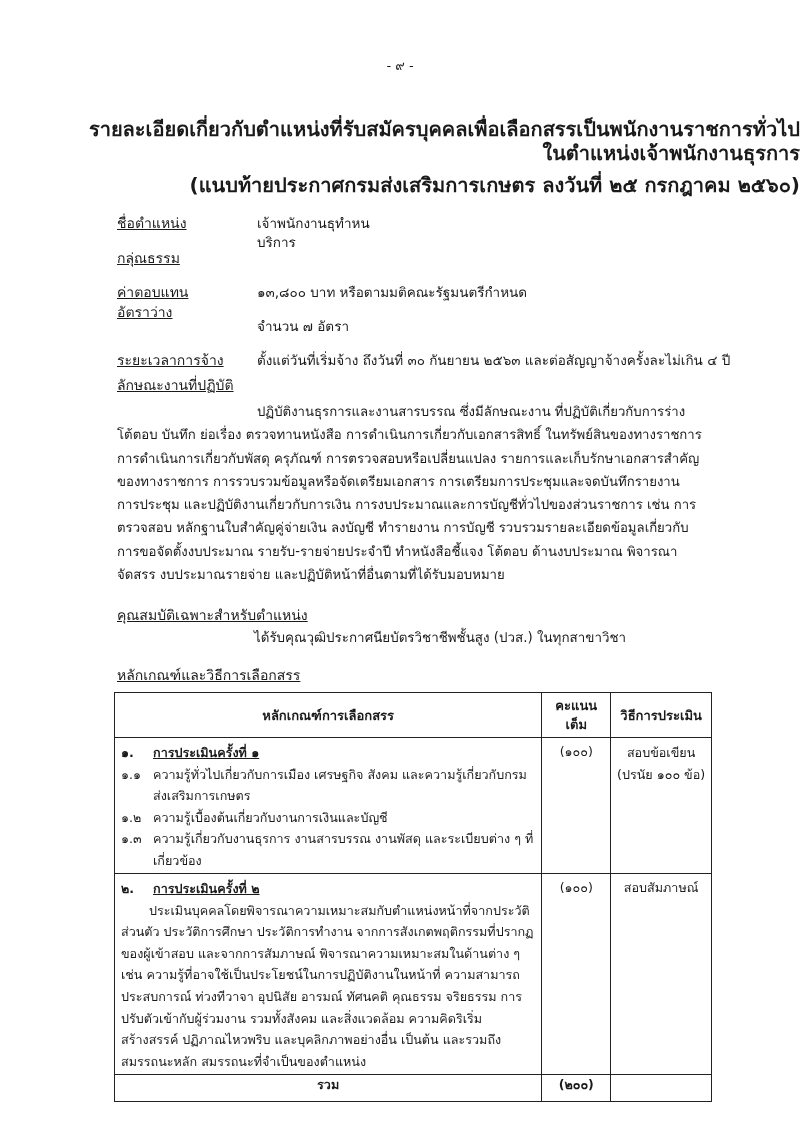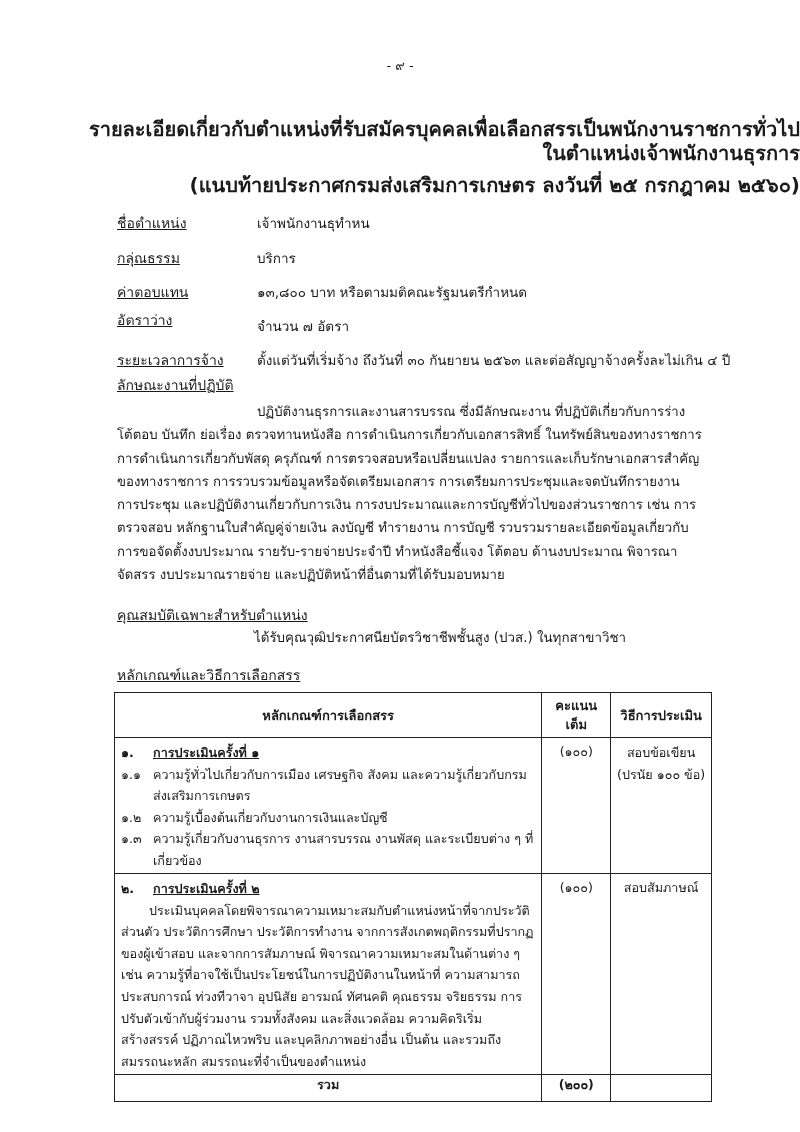--- a/index.html
+++ b/index.html
@@ -34,26 +34,26 @@
 <div class="abs pageno">- ๙ -</div>
 
 <div class="abs title" style="top:113px;">รายละเอียดเกี่ยวกับตำแหน่งที่รับสมัครบุคคลเพื่อเลือกสรรเป็นพนักงานราชการทั่วไป</div>
 <div class="abs title" style="top:137px;">ในตำแหน่งเจ้าพนักงานธุรการ</div>
 <div class="abs title" style="top:161px;margin-top:8px;">(แนบท้ายประกาศกรมส่งเสริมการเกษตร ลงวันที่ ๒๕ กรกฎาคม ๒๕๖๐)</div>
 
 <div class="abs lbl" style="top:212px;">ชื่อตำแหน่ง</div>
 <div class="abs val" style="top:212px;">เจ้าพนักงานธุทำหน</div>
 
 <div class="abs lbl" style="top:247px;">กลุ่ณธรรม</div>
-<div class="abs val" style="top:247px;text-align:center;">บริการ</div>
+<div class="abs val" style="top:231px;text-align:center;">บริการ</div>
 
 <div class="abs lbl" style="top:281px;">ค่าตอบแทน</div>
 <div class="abs val" style="top:281px;">๑๓,๘๐๐  บาท หรือตามมติคณะรัฐมนตรีกำหนด</div>
 
-<div class="abs lbl" style="top:309px;">อัตราว่าง</div>
+<div class="abs lbl" style="top:301px;">อัตราว่าง</div>
 <div class="abs val" style="top:315px;">จำนวน ๗ อัตรา</div>
 
 <div class="abs lbl" style="top:349px;">ระยะเวลาการจ้าง</div>
 <div class="abs val" style="top:349px;">ตั้งแต่วันที่เริ่มจ้าง ถึงวันที่ ๓๐ กันยายน ๒๕๖๓ และต่อสัญญาจ้างครั้งละไม่เกิน ๔ ปี</div>
 
 <div class="abs lbl" style="top:374px;">ลักษณะงานที่ปฏิบัติ</div>
 <div class="abs para" style="top:400px;"><span class="indent"></span><span>ปฏิบัติงานธุรการและงานสารบรรณ ซึ่งมีลักษณะงาน ที่ปฏิบัติเกี่ยวกับการร่าง โต้ตอบ บันทึก ย่อเรื่อง ตรวจทานหนังสือ การดำเนินการเกี่ยวกับเอกสารสิทธิ์ ในทรัพย์สินของทางราชการ การดำเนินการเกี่ยวกับพัสดุ ครุภัณฑ์ การตรวจสอบหรือเปลี่ยนแปลง รายการและเก็บรักษาเอกสารสำคัญของทางราชการ การรวบรวมข้อมูลหรือจัดเตรียมเอกสาร การเตรียมการประชุมและจดบันทึกรายงานการประชุม และปฏิบัติงานเกี่ยวกับการเงิน การงบประมาณและการบัญชีทั่วไปของส่วนราชการ เช่น การตรวจสอบ หลักฐานใบสำคัญคู่จ่ายเงิน ลงบัญชี ทำรายงาน การบัญชี รวบรวมรายละเอียดข้อมูลเกี่ยวกับการขอจัดตั้งงบประมาณ รายรับ-รายจ่ายประจำปี ทำหนังสือชี้แจง โต้ตอบ ด้านงบประมาณ พิจารณาจัดสรร งบประมาณรายจ่าย และปฏิบัติหน้าที่อื่นตามที่ได้รับมอบหมาย</span></div>
 
 <div class="abs lbl" style="top:604px;">คุณสมบัติเฉพาะสำหรับตำแหน่ง</div>
 <div class="abs" style="top:627px; left:254px; font-size:13.4px;">ได้รับคุณวุฒิประกาศนียบัตรวิชาชีพชั้นสูง (ปวส.) ในทุกสาขาวิชา</div>

